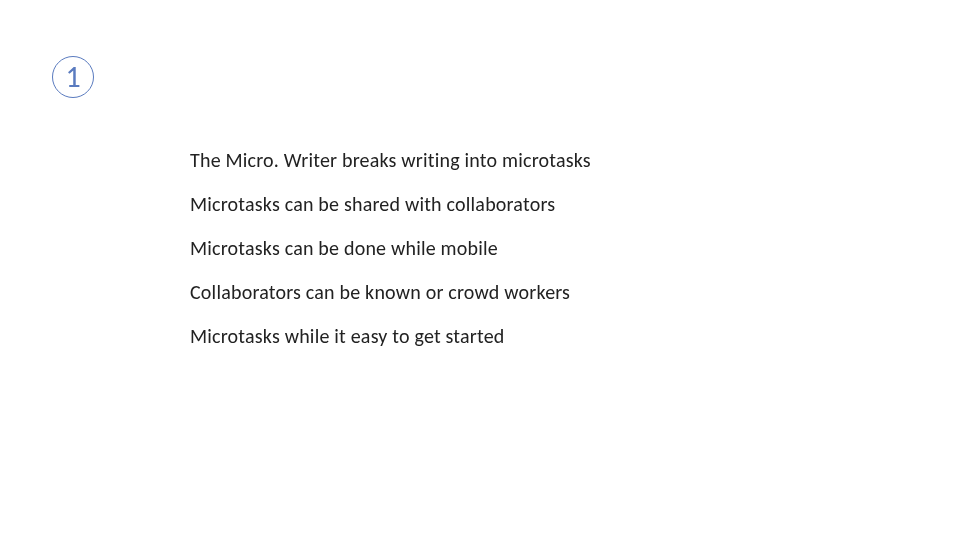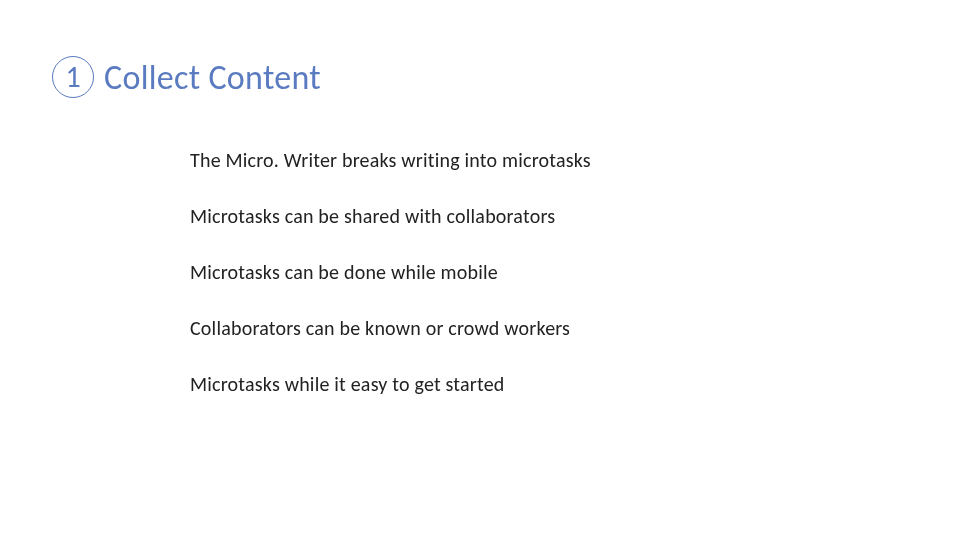--- a/index.html
+++ b/index.html
@@ -40,37 +40,36 @@
       font-weight: 400;
       color: #5a7bbf;
       letter-spacing: 0.3px;
     }
     .list {
       position: absolute;
       top: 148px;
       left: 190px;
       display: flex;
       flex-direction: column;
-      gap: 32px;
+      gap: 20px;
     }
     .list-item {
       font-size: 20px;
       font-weight: 400;
       color: #222222;
       letter-spacing: 0.2px;
     }
   </style>
 </head>
 <body>
 
 <div class="header">
   <div class="step-number">
     <span>1</span>
   </div>
-  <div class="title">Collect Content</div>
 </div>
 
 <div class="list">
   <div class="list-item">The Micro. Writer breaks writing into microtasks</div>
   <div class="list-item">Microtasks can be shared with collaborators</div>
   <div class="list-item">Microtasks can be done while mobile</div>
   <div class="list-item">Collaborators can be known or crowd workers</div>
   <div class="list-item">Microtasks while it easy to get started</div>
 </div>
 

